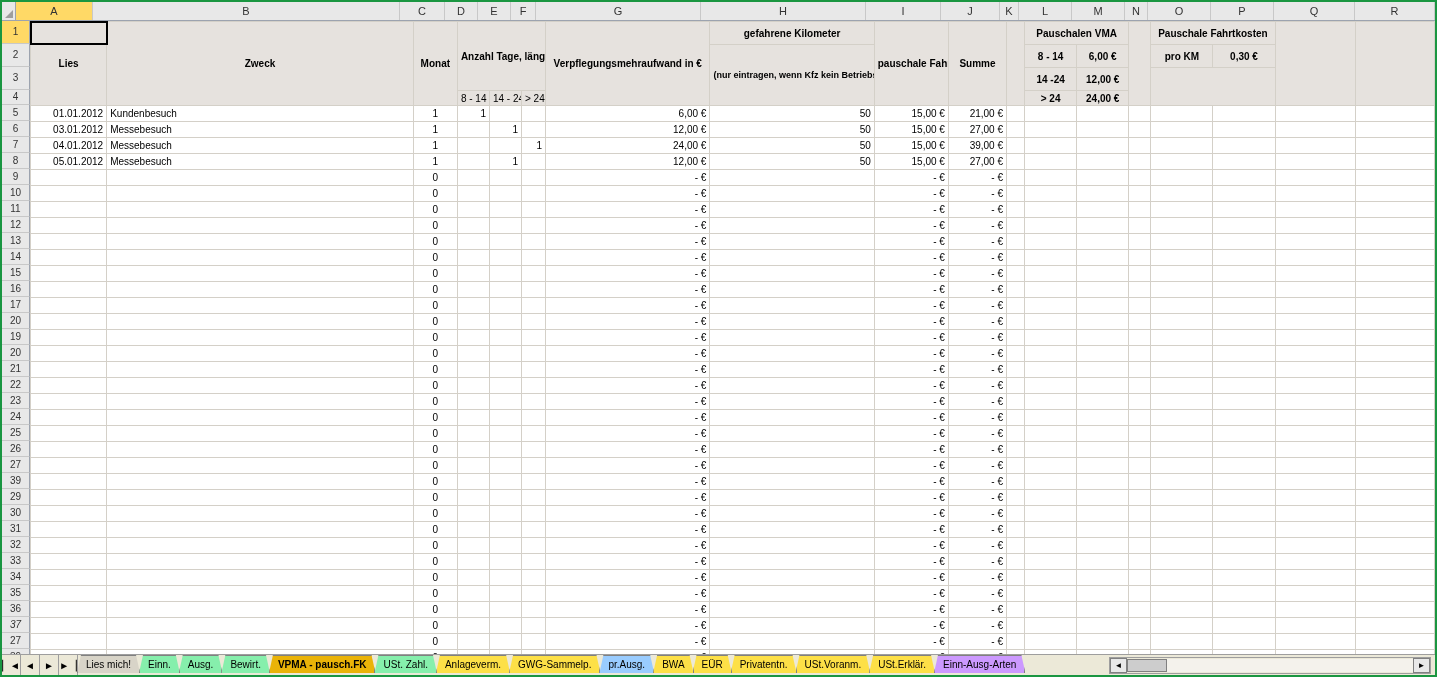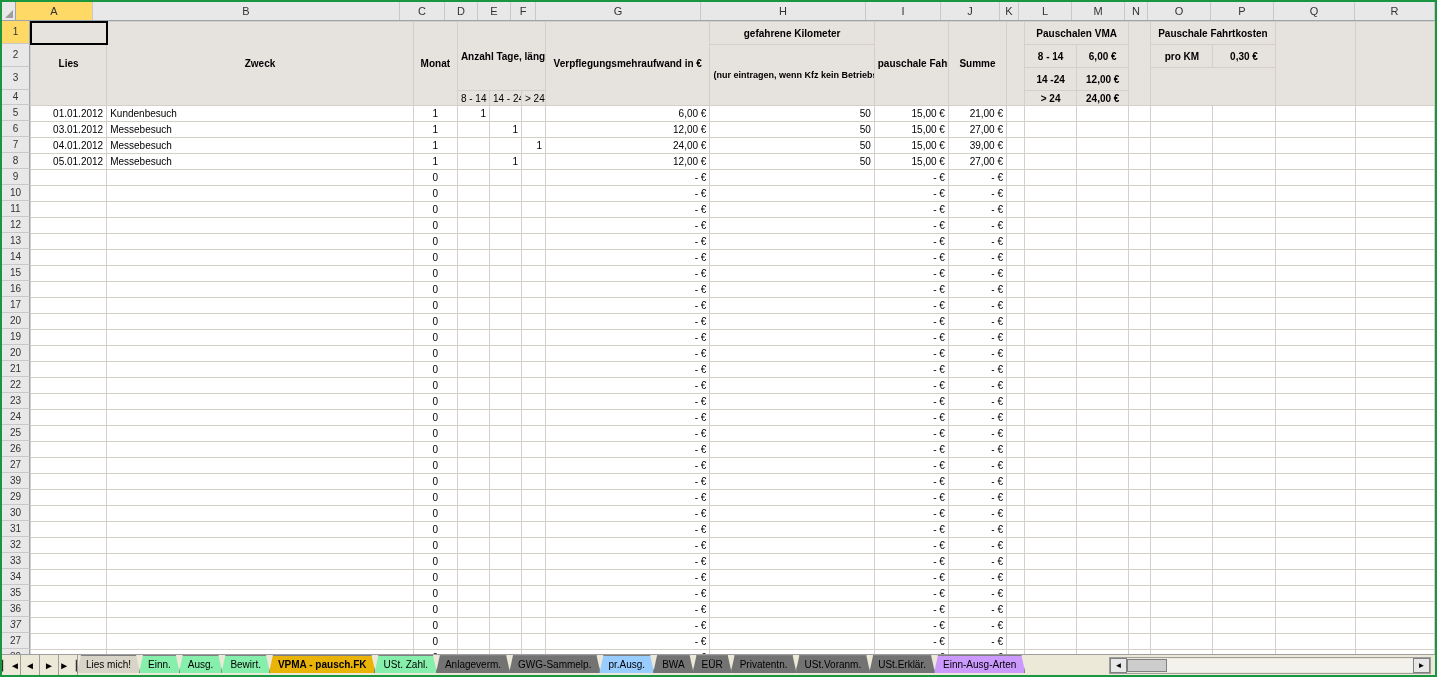--- a/index.html
+++ b/index.html
@@ -30,21 +30,21 @@
 
 td.info{background:#e6e2de;text-align:center;font-weight:bold;font-size:10px}
 td.infoval{background:#efece8;text-align:right;font-size:10px}
 
 .tabs{height:20px;background:#ece9d8;border-top:1px solid #9e9e9e;display:flex;align-items:center;font-size:10px}
 .navbtns{display:flex;height:100%}
 .navbtn{width:18px;border-right:1px solid #9e9e9e;display:flex;align-items:center;justify-content:center;background:#ece9d8;cursor:pointer}
 .tab{padding:0 8px;height:17px;line-height:17px;border:1px solid #808080;border-bottom:none;margin-left:-1px;background:#d8d4c8;cursor:pointer;position:relative;clip-path:polygon(4px 0,calc(100% - 4px) 0,100% 100%,0 100%)}
 .tab.active{background:#eab308;z-index:2}
 .tab.y{background:#86efac}
-.tab.g{background:#737373}
+.tab.g{background:#fde047}
 .tab.b{background:#99ccff}
 .tab.p{background:#cc99ff}
 .scrollspace{flex:1;background:#ece9d8;display:flex;align-items:center;justify-content:flex-end;padding-right:4px}
 .hscroll{width:320px;height:15px;background:#ece9d8;border:1px solid #9e9e9e;display:flex;align-items:center}
 .hscroll .btn{width:15px;height:13px;background:#e8e8e8;border:1px solid #808080;display:flex;align-items:center;justify-content:center;font-size:8px}
 .hscroll .track{flex:1;background:#f4f2ec;height:13px;position:relative}
 .hscroll .thumb{position:absolute;left:0;width:40px;height:13px;background:#cdcdcd;border:1px solid #808080;box-sizing:border-box}
 
 </style>
 </head>

